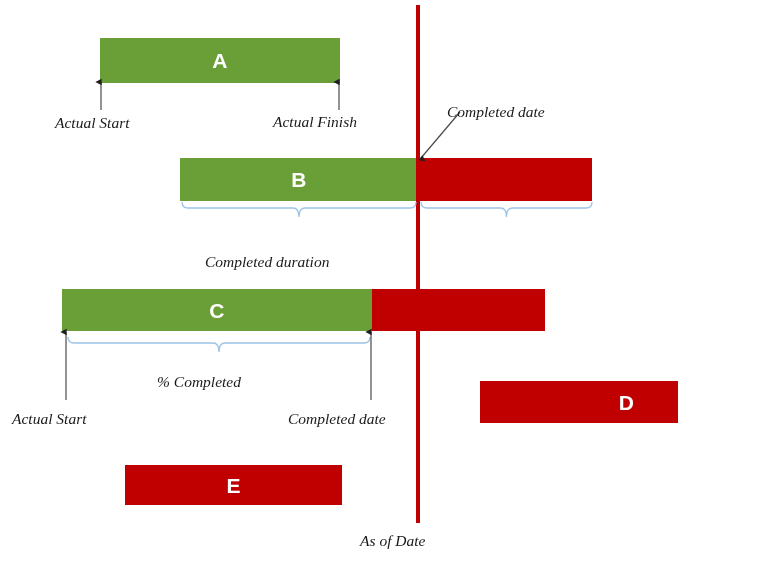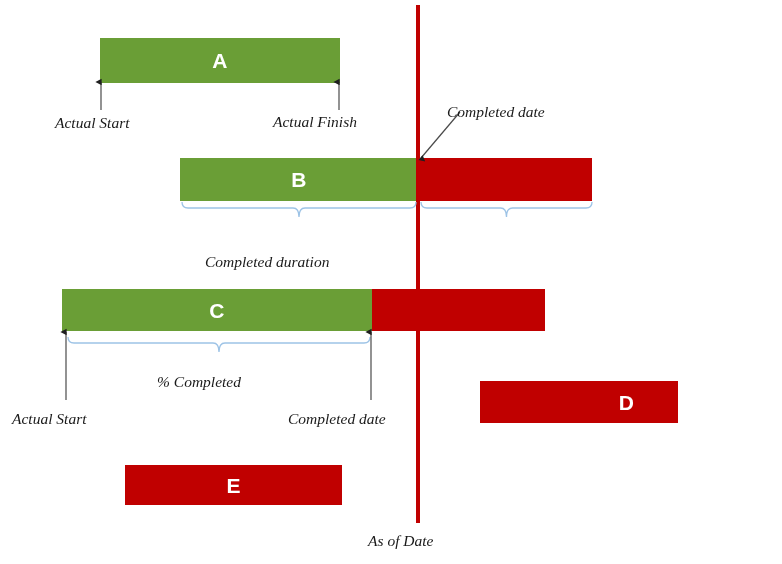--- a/index.html
+++ b/index.html
@@ -124,15 +124,15 @@
       </g>
   </svg>
 
   <div class="annot" id="ann0" style="left: 55px; top: 115px;">Actual Start</div>
   <div class="annot" id="ann1" style="left: 273px; top: 114px;">Actual Finish</div>
   <div class="annot" id="ann2" style="left: 447px; top: 104px;">Completed date</div>
   <div class="annot" id="ann3" style="left: 205px; top: 235px; margin-top: 19px;">Completed duration</div>
   <div class="annot" id="ann5" style="left: 157px; top: 374px; font-style: italic;">% Completed</div>
   <div class="annot" id="ann6" style="left: 12px; top: 411px;">Actual Start</div>
   <div class="annot" id="ann7" style="left: 288px; top: 411px;">Completed date</div>
-  <div class="annot" id="ann8" style="left: 368px; top: 533px; font-style: italic;">As of Date</div>
+  <div class="annot" id="ann8" style="left: 360px; top: 533px; font-style: italic;">As of Date</div>
 
 </div>
 
 </body></html>

